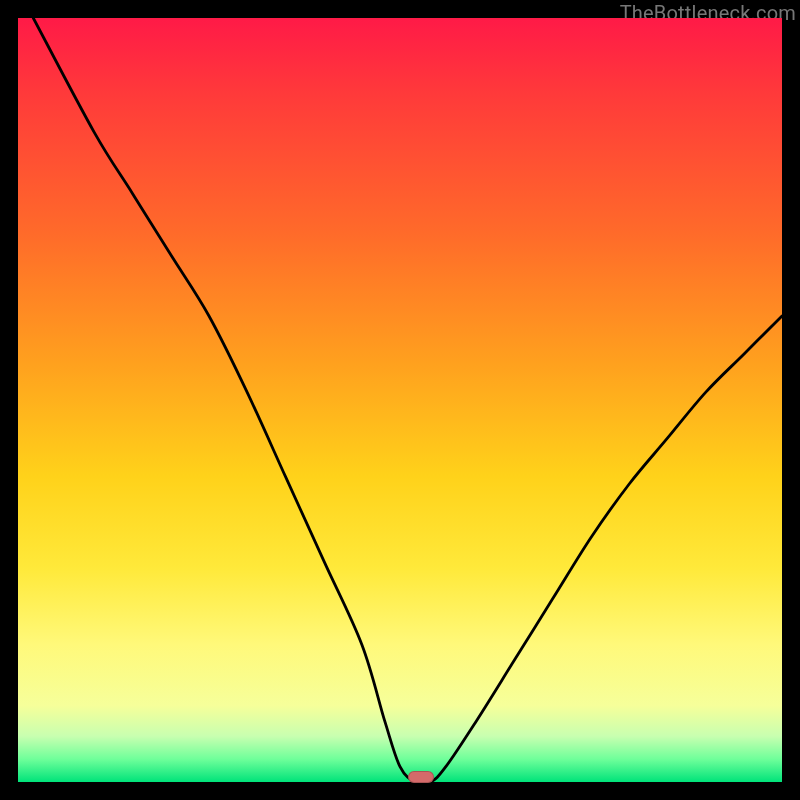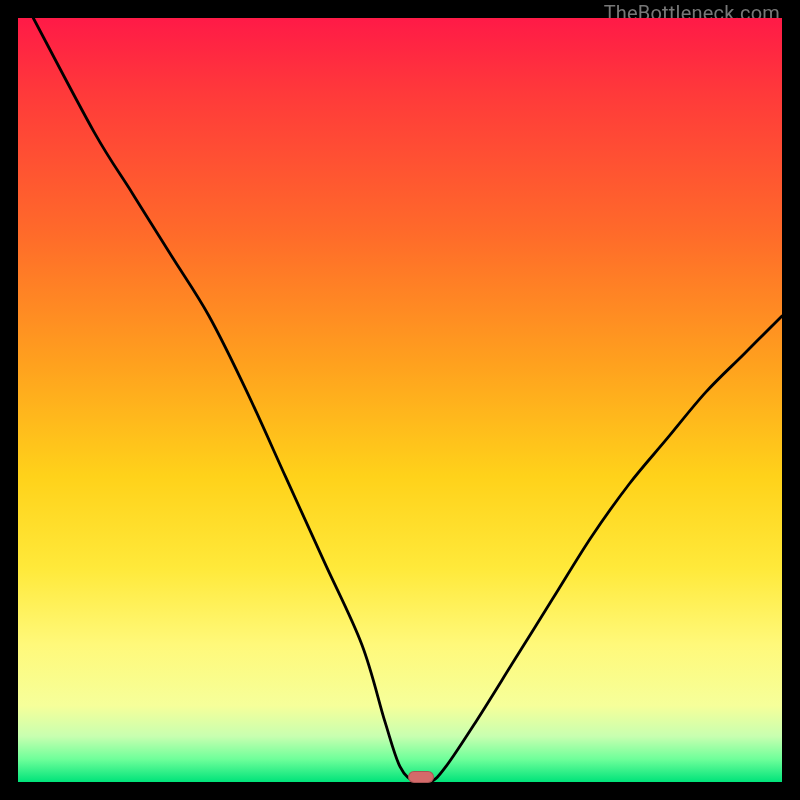--- a/index.html
+++ b/index.html
@@ -54,21 +54,21 @@
     width: 26px;
     height: 12px;
     border-radius: 6px;
     background: #d46a6a;
     box-shadow: 0 0 0 1px rgba(0,0,0,0.2) inset;
     transform: translate(-50%, -50%);
   }
   .attribution {
     position: absolute;
     top: 1px;
-    right: 20px;
+    right: 4px;
     color: #777;
     font-size: 20px;
     letter-spacing: 0.2px;
   }
 </style>
 </head>
 <body>
 
 <div class="attribution">TheBottleneck.com</div>
 

